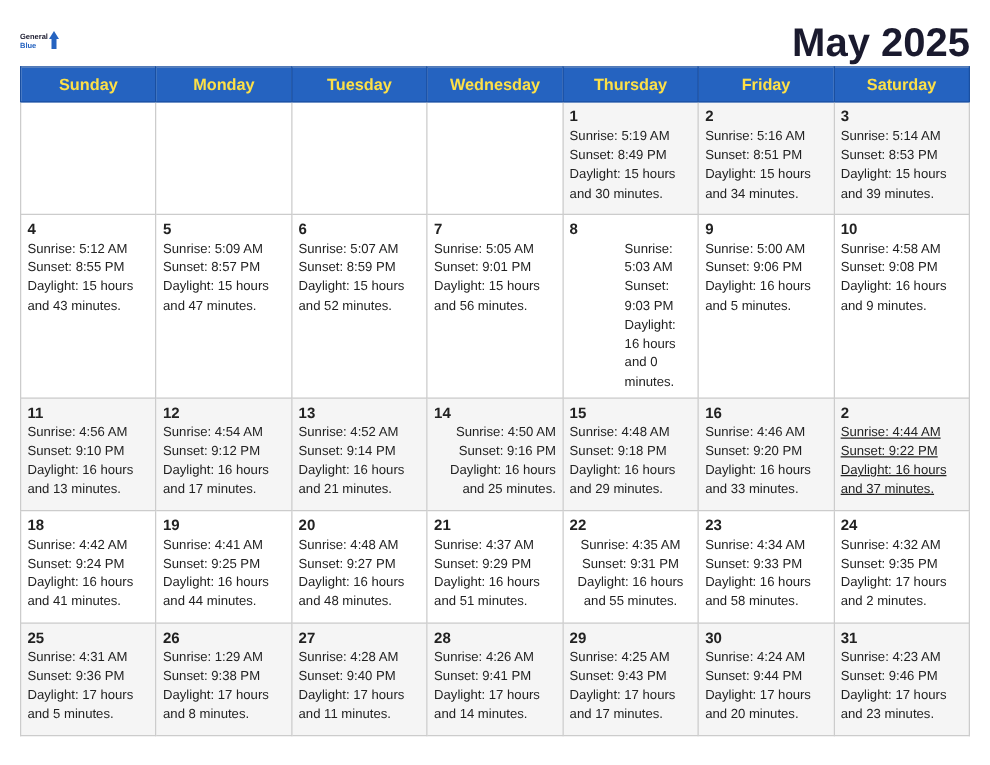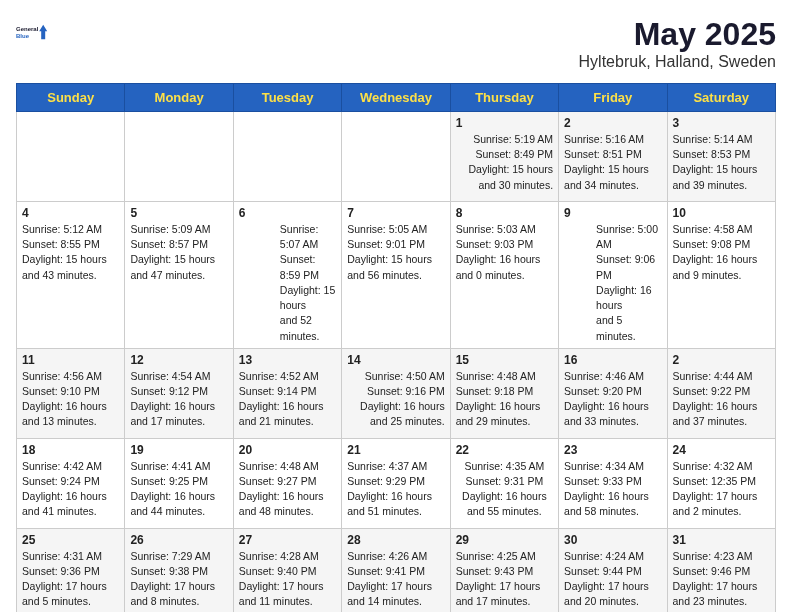--- a/index.html
+++ b/index.html
@@ -7,21 +7,20 @@
       font-family: Arial, sans-serif;
       background: #fff;
       width: 792px;
       min-height: 612px;
       padding: 16px;
     }
     .header {
       display: flex;
       justify-content: space-between;
       align-items: flex-start;
-      margin-bottom: 12px;
     }
     .logo {
       display: flex;
       align-items: center;
       gap: 4px;
     }
     .logo-icon {
       width: 32px;
       height: 32px;
     }
@@ -87,21 +86,20 @@
   <div class="logo">
     <svg class="logo-icon" viewBox="0 0 80 40" width="80" height="40">
         <text x="0" y="18" font-size="15" font-weight="bold" fill="#1a1a2e" font-family="Arial">General</text>
         <text x="0" y="36" font-size="15" font-weight="bold" fill="#2563c0" font-family="Arial">Blue</text>
         <polygon points="68,2 78,18 73,18 73,38 63,38 63,18 58,18" fill="#2563c0"></polygon>
       </svg>
 
   </div>
   <div class="title-block">
     <h1>May 2025</h1>
-    <h2>Hyltebruk, Halland, Sweden</h2>
   </div>
 </div>
 
 <table>
   <thead>
     <tr>
       <th>Sunday</th>
       <th>Monday</th>
       <th>Tuesday</th>
       <th>Wednesday</th>
@@ -111,21 +109,21 @@
     </tr>
   </thead>
   <tbody id="calendar-body">
   <tr>
         <td class="empty-cell"></td>
         <td class="empty-cell"></td>
         <td class="empty-cell"></td>
         <td class="empty-cell"></td>
         <td>
           <div class="day-num">1</div>
-          <div class="day-info" style="white-space: pre-line; text-align: right;">Sunrise: 5:19 AM
+          <div class="day-info" style="white-space: pre-line;">Sunrise: 5:19 AM
 Sunset: 8:49 PM
 Daylight: 15 hours
 and 30 minutes.</div>
         </td>
         <td>
           <div class="day-num">2</div>
           <div class="day-info" style="white-space: pre-line;">Sunrise: 5:16 AM
 Sunset: 8:51 PM
 Daylight: 15 hours
 and 34 minutes.</div>
@@ -148,42 +146,42 @@
         </td>
         <td>
           <div class="day-num">5</div>
           <div class="day-info" style="white-space: pre-line;">Sunrise: 5:09 AM
 Sunset: 8:57 PM
 Daylight: 15 hours
 and 47 minutes.</div>
         </td>
         <td>
           <div class="day-num">6</div>
-          <div class="day-info" style="white-space: pre-line; margin-left: 41px;">Sunrise: 5:07 AM
+          <div class="day-info" style="white-space: pre-line;">Sunrise: 5:07 AM
 Sunset: 8:59 PM
 Daylight: 15 hours
 and 52 minutes.</div>
         </td>
         <td>
           <div class="day-num">7</div>
           <div class="day-info" style="white-space: pre-line;">Sunrise: 5:05 AM
 Sunset: 9:01 PM
 Daylight: 15 hours
 and 56 minutes.</div>
         </td>
         <td>
           <div class="day-num">8</div>
-          <div class="day-info" style="white-space: pre-line;">Sunrise: 5:03 AM
+          <div class="day-info" style="white-space: pre-line; margin-left: 44px;">Sunrise: 5:03 AM
 Sunset: 9:03 PM
 Daylight: 16 hours
 and 0 minutes.</div>
         </td>
         <td>
           <div class="day-num">9</div>
-          <div class="day-info" style="white-space: pre-line; margin-left: 32px;">Sunrise: 5:00 AM
+          <div class="day-info" style="white-space: pre-line;">Sunrise: 5:00 AM
 Sunset: 9:06 PM
 Daylight: 16 hours
 and 5 minutes.</div>
         </td>
         <td>
           <div class="day-num">10</div>
           <div class="day-info" style="white-space: pre-line;">Sunrise: 4:58 AM
 Sunset: 9:08 PM
 Daylight: 16 hours
 and 9 minutes.</div>
@@ -227,21 +225,21 @@
         </td>
         <td>
           <div class="day-num">16</div>
           <div class="day-info" style="white-space: pre-line;">Sunrise: 4:46 AM
 Sunset: 9:20 PM
 Daylight: 16 hours
 and 33 minutes.</div>
         </td>
         <td>
           <div class="day-num">2</div>
-          <div class="day-info" style="white-space: pre-line;">Sunrise: 4:44 AM
+          <div class="day-info" style="white-space: pre-line; text-decoration: underline;">Sunrise: 4:44 AM
 Sunset: 9:22 PM
 Daylight: 16 hours
 and 37 minutes.</div>
         </td>
       </tr>
       <tr>
         <td>
           <div class="day-num">18</div>
           <div class="day-info" style="white-space: pre-line;">Sunrise: 4:42 AM
 Sunset: 9:24 PM
@@ -279,36 +277,36 @@
         <td>
           <div class="day-num">23</div>
           <div class="day-info" style="white-space: pre-line;">Sunrise: 4:34 AM
 Sunset: 9:33 PM
 Daylight: 16 hours
 and 58 minutes.</div>
         </td>
         <td>
           <div class="day-num">24</div>
           <div class="day-info" style="white-space: pre-line;">Sunrise: 4:32 AM
-Sunset: 12:35 PM
+Sunset: 9:35 PM
 Daylight: 17 hours
 and 2 minutes.</div>
         </td>
       </tr>
       <tr>
         <td>
           <div class="day-num">25</div>
           <div class="day-info" style="white-space: pre-line;">Sunrise: 4:31 AM
 Sunset: 9:36 PM
 Daylight: 17 hours
 and 5 minutes.</div>
         </td>
         <td>
           <div class="day-num">26</div>
-          <div class="day-info" style="white-space: pre-line;">Sunrise: 7:29 AM
+          <div class="day-info" style="white-space: pre-line;">Sunrise: 1:29 AM
 Sunset: 9:38 PM
 Daylight: 17 hours
 and 8 minutes.</div>
         </td>
         <td>
           <div class="day-num">27</div>
           <div class="day-info" style="white-space: pre-line;">Sunrise: 4:28 AM
 Sunset: 9:40 PM
 Daylight: 17 hours
 and 11 minutes.</div>

